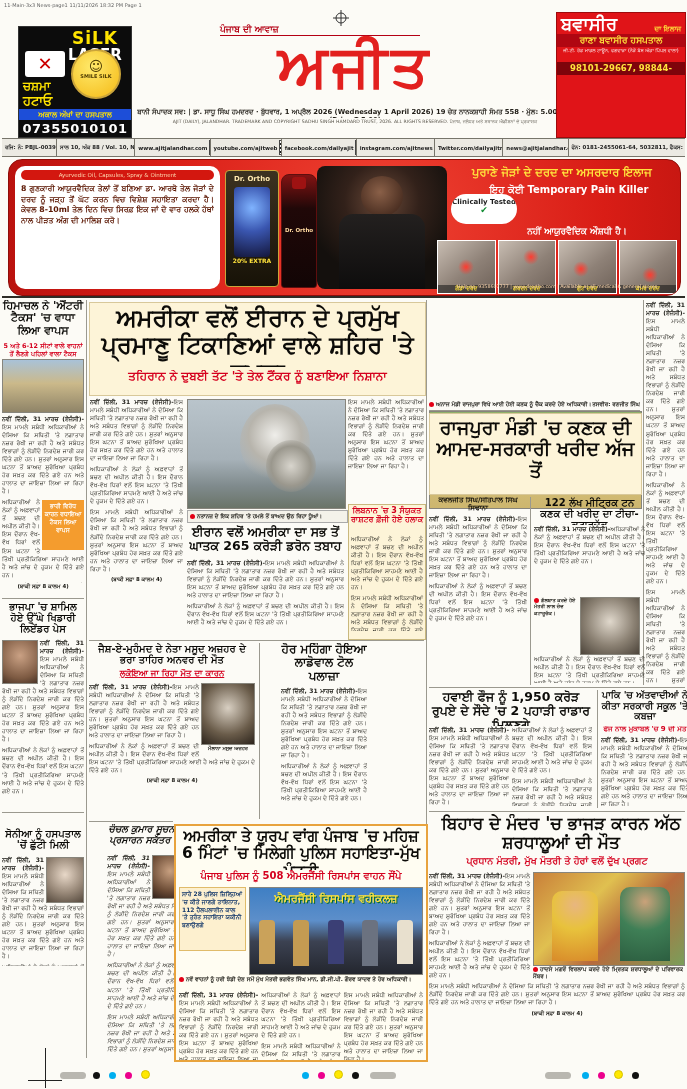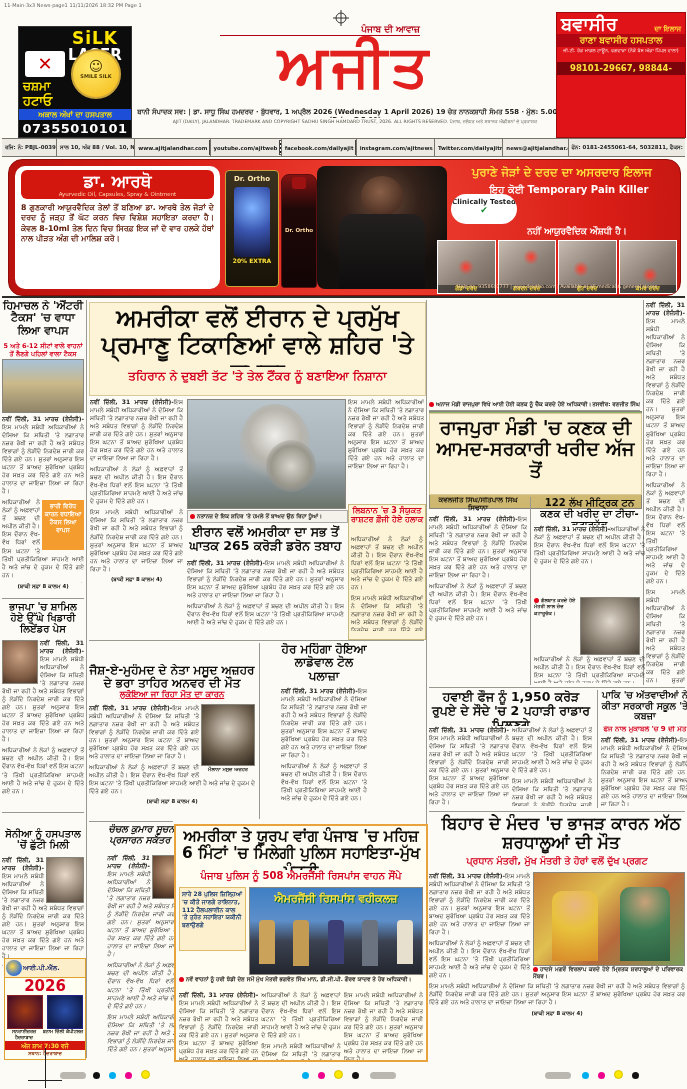--- a/index.html
+++ b/index.html
@@ -50,21 +50,21 @@
       <div class="abs" style="left:52px;top:22px;width:46px;height:46px;border-radius:50%;background:radial-gradient(circle at 40% 35%,#ffe96a,#f4b915);border:2px solid #caa43a;color:#4c3a00;font-size:5px;font-weight:bold;text-align:center;">
         <div style="margin-top:8px;font-size:14px;line-height:1;">☺</div>
         <div>SMILE SILK</div>
       </div>
       <div class="abs" style="left:4px;top:52px;color:#ffe400;font-weight:bold;font-size:12px;">ਚਸ਼ਮਾ</div>
       <div class="abs" style="left:4px;top:66px;color:#ffe400;font-weight:bold;font-size:13px;">ਹਟਾਓ</div>
       <div class="abs" style="left:0;top:82px;width:112px;background:#1d4ed8;color:#ffe400;font-size:7.5px;font-weight:bold;text-align:center;line-height:11px;height:11px;overflow:hidden;">ਅਕਾਲ ਅੱਖਾਂ ਦਾ ਹਸਪਤਾਲ</div>
       <div class="abs" style="left:0;top:94px;width:112px;color:#fff;font-size:13px;font-weight:bold;text-align:center;letter-spacing:.5px;">07355010101</div>
     </div>
 
-    <div class="abs" style="left:220px;top:4px;width:200px;text-align:right;font-size:9px;font-weight:bold;color:#b40014;border-bottom:1.5px solid #b40014;">ਪੰਜਾਬ ਦੀ ਆਵਾਜ਼</div>
+    <div class="abs" style="left:220px;top:4px;width:200px;text-align:left;font-size:9px;font-weight:bold;color:#b40014;border-bottom:1.5px solid #b40014;">ਪੰਜਾਬ ਦੀ ਆਵਾਜ਼</div>
     <div class="abs hd" style="left:140px;top:14px;width:430px;height:76px;font-size:58px;color:#e2201e;letter-spacing:4px;">ਅਜੀਤ</div>
     <div class="abs" style="left:132px;top:88px;width:446px;text-align:center;font-size:6.8px;font-weight:bold;color:#23201a;overflow:hidden;height:10px;">ਬਾਨੀ ਸੰਪਾਦਕ ਸਵ: | ਡਾ. ਸਾਧੂ ਸਿੰਘ ਹਮਦਰਦ · ਬੁੱਧਵਾਰ, 1 ਅਪ੍ਰੈਲ 2026 (Wednesday 1 April 2026) 19 ਚੇਤ ਨਾਨਕਸ਼ਾਹੀ ਸੰਮਤ 558 · ਮੁੱਲ: 5.00 ਰੁਪਏ (Price ₹ 5.00)</div>
     <div class="abs" style="left:132px;top:99px;width:446px;text-align:center;font-size:4.6px;color:#5a564c;overflow:hidden;height:7px;">AJIT (DAILY), JALANDHAR. TRADEMARK AND COPYRIGHT SADHU SINGH HAMDARD TRUST, 2026. ALL RIGHTS RESERVED. ਪੰਜਾਬ, ਜਲੰਧਰ ਅਤੇ ਸਥਾਨਕ ਐਡੀਸ਼ਨਾਂ ਦੇ ਪ੍ਰਕਾਸ਼ਕ</div>
 
     <div class="abs" style="left:556px;top:-8px;width:128px;height:124px;background:#e01418;border:1px solid #9e0a0c;overflow:hidden;">
       <div style="padding:2px 4px 0 4px;">
         <span style="color:#fff;font-weight:bold;font-size:18px;line-height:1;">ਬਵਾਸੀਰ</span>
         <span style="color:#ffe23c;font-weight:bold;font-size:7px;float:right;margin-top:10px;">ਦਾ ਇਲਾਜ</span>
       </div>
       <div style="background:#b00712;color:#ffe23c;font-weight:bold;font-size:9px;text-align:center;line-height:13px;height:13px;overflow:hidden;">ਰਾਣਾ ਬਵਾਸੀਰ ਹਸਪਤਾਲ</div>
@@ -104,21 +104,20 @@
       </div>
     <div class="seg" style="border-right:none;">
         <span>ਫੋਨ: 0181-2455061-64, 5032811, ਫੈਕਸ: 2458110</span>
       </div>
   </div>
 
   <div class="abs" style="left:8px;top:159px;width:671px;height:135px;background:radial-gradient(circle at 55% 45%,#f04434 0%,#d91d16 60%,#b9120e 100%);border-radius:14px;overflow:hidden;border:1px solid #8e0d09;">
 
     <div class="abs" style="left:6px;top:6px;width:205px;height:123px;background:#fff;border-radius:10px;overflow:hidden;">
       <div style="margin:4px 6px 0 6px;background:#d3170f;border-radius:6px;text-align:center;padding:2px 0;">
-        <div style="color:#fff;font-weight:bold;font-size:17px;line-height:1.1;">ਡਾ. ਆਰਥੋ</div>
         <div style="color:#ffd9b0;font-size:5.5px;">Ayurvedic Oil, Capsules, Spray &amp; Ointment</div>
       </div>
       <div class="bt" style="margin:4px 6px;height:74px;font-size:7.8px;font-weight:bold;color:#5a1500;line-height:1.35;">
         <p>8 ਗੁਣਕਾਰੀ ਆਯੁਰਵੈਦਿਕ ਤੇਲਾਂ ਤੋਂ ਬਣਿਆ ਡਾ. ਆਰਥੋ ਤੇਲ ਜੋੜਾਂ ਦੇ ਦਰਦ ਨੂੰ ਜੜ੍ਹ ਤੋਂ ਘੱਟ ਕਰਨ ਵਿਚ ਵਿਸ਼ੇਸ਼ ਸਹਾਇਤਾ ਕਰਦਾ ਹੈ। ਕੇਵਲ 8-10ml ਤੇਲ ਦਿਨ ਵਿਚ ਸਿਰਫ਼ ਇਕ ਜਾਂ ਦੋ ਵਾਰ ਹਲਕੇ ਹੱਥਾਂ ਨਾਲ ਪੀੜਤ ਅੰਗ ਦੀ ਮਾਲਿਸ਼ ਕਰੋ।</p>
       </div>
     </div>
 
     <div class="abs" style="left:216px;top:10px;width:52px;height:115px;background:linear-gradient(180deg,#3c3220,#171207);border:1px solid #caa43a;border-radius:4px;overflow:hidden;">
       <div style="color:#ffe9b0;font-size:7px;font-weight:bold;text-align:center;margin-top:4px;">Dr. Ortho</div>
       <div style="margin:4px auto 0 auto;width:36px;height:70px;background:radial-gradient(circle at 50% 30%,#7fb3ff 0%,#3a56b0 45%,#14173c 100%);border-radius:4px;"></div>
@@ -195,38 +194,20 @@
 
   <div class="abs" style="left:2px;top:828px;width:82px;height:140px;overflow:hidden;">
     <div class="hd" style="font-size:10px;height:28px;">ਸੋਨੀਆ ਨੂੰ ਹਸਪਤਾਲ 'ਚੋਂ ਛੁੱਟੀ ਮਿਲੀ</div>
     <div class="bt" style="height:110px;">
       <div class="photo" style="float:right;width:36px;height:44px;background:radial-gradient(circle at 50% 38%,#e8d8c8 0%,#9a8a7a 55%,#55493d 100%);margin:1px 0 1px 2px;"></div>
       <p><span class="lead">ਨਵੀਂ ਦਿੱਲੀ, 31 ਮਾਰਚ (ਏਜੰਸੀ)-</span><span>ਇਸ ਮਾਮਲੇ ਸਬੰਧੀ ਅਧਿਕਾਰੀਆਂ ਨੇ ਦੱਸਿਆ ਕਿ ਸਥਿਤੀ 'ਤੇ ਲਗਾਤਾਰ ਨਜ਼ਰ ਰੱਖੀ ਜਾ ਰਹੀ ਹੈ ਅਤੇ ਸਬੰਧਤ ਵਿਭਾਗਾਂ ਨੂੰ ਲੋੜੀਂਦੇ ਨਿਰਦੇਸ਼ ਜਾਰੀ ਕਰ ਦਿੱਤੇ ਗਏ ਹਨ। ਸੂਤਰਾਂ ਅਨੁਸਾਰ ਇਸ ਘਟਨਾ ਤੋਂ ਬਾਅਦ ਸੁਰੱਖਿਆ ਪ੍ਰਬੰਧ ਹੋਰ ਸਖ਼ਤ ਕਰ ਦਿੱਤੇ ਗਏ ਹਨ ਅਤੇ ਹਾਲਾਤ ਦਾ ਜਾਇਜ਼ਾ ਲਿਆ ਜਾ ਰਿਹਾ ਹੈ।</span></p>
       <p>ਅਧਿਕਾਰੀਆਂ ਨੇ ਲੋਕਾਂ ਨੂੰ ਅਫ਼ਵਾਹਾਂ ਤੋਂ ਬਚਣ ਦੀ ਅਪੀਲ ਕੀਤੀ ਹੈ। ਇਸ ਦੌਰਾਨ ਵੱਖ-ਵੱਖ ਧਿਰਾਂ ਵਲੋਂ ਇਸ ਘਟਨਾ 'ਤੇ ਤਿੱਖੀ ਪ੍ਰਤੀਕਿਰਿਆ ਸਾਹਮਣੇ ਆਈ ਹੈ ਅਤੇ ਜਾਂਚ ਦੇ ਹੁਕਮ ਦੇ ਦਿੱਤੇ ਗਏ ਹਨ।</p>
     </div>
   </div>
 
-  <div class="abs" style="left:4px;top:958px;width:80px;height:100px;background:#fffef2;border:1.5px solid #e0a22e;overflow:hidden;">
-    <div style="display:flex;align-items:center;background:#fdeeca;border-bottom:1px solid #e0a22e;">
-      <div style="width:16px;height:16px;border-radius:50%;background:radial-gradient(circle at 40% 40%,#ffd84d,#2e6fd6 70%);margin:1px;"></div>
-      <div style="font-size:6.5px;font-weight:bold;color:#1a2a6b;">ਆਈ.ਪੀ.ਐੱਲ.</div>
-    </div>
-    <div class="hd red" style="font-size:15px;height:17px;">2026</div>
-    <div style="display:flex;justify-content:space-between;padding:0 2px;">
-      <div style="width:34px;height:32px;background:radial-gradient(circle at 50% 45%,#a33c15,#4c1026 80%);border:1px solid #822;"></div>
-      <div style="width:34px;height:32px;background:radial-gradient(circle at 50% 45%,#2a4ea8,#101d4e 80%);border:1px solid #228;"></div>
-    </div>
-    <div style="display:flex;justify-content:space-between;padding:0 1px;">
-      <div class="cap" style="width:36px;font-size:4.8px;text-align:center;">ਸਨਰਾਈਜ਼ਰਜ਼ ਹੈਦਰਾਬਾਦ</div>
-      <div class="cap red" style="font-size:4.8px;">ਬਨਾਮ</div>
-      <div class="cap" style="width:30px;font-size:4.8px;text-align:center;">ਦਿੱਲੀ ਕੈਪੀਟਲਜ਼</div>
-    </div>
-    <div style="background:#d3170f;color:#ffe23c;font-size:6px;font-weight:bold;text-align:center;line-height:9px;height:9px;">ਅੱਜ ਸ਼ਾਮ 7:30 ਵਜੇ</div>
-    <div style="color:#8a2b00;font-size:5px;font-weight:bold;text-align:center;">ਸਥਾਨ: ਹੈਦਰਾਬਾਦ</div>
-  </div>
 
   <div class="abs cream" style="left:89px;top:302px;width:335px;height:92px;border:1px solid #d8c89a;overflow:hidden;">
     <div class="hd" style="font-size:24px;height:62px;padding-top:2px;">ਅਮਰੀਕਾ ਵਲੋਂ ਈਰਾਨ ਦੇ ਪ੍ਰਮੁੱਖ ਪ੍ਰਮਾਣੂ ਟਿਕਾਣਿਆਂ ਵਾਲੇ ਸ਼ਹਿਰ 'ਤੇ ਹਮਲਾ</div>
     <div class="hd red" style="font-size:12px;height:18px;margin-top:3px;">ਤਹਿਰਾਨ ਨੇ ਦੁਬਈ ਤੱਟ 'ਤੇ ਤੇਲ ਟੈਂਕਰ ਨੂੰ ਬਣਾਇਆ ਨਿਸ਼ਾਨਾ</div>
   </div>
 
   <div class="abs bt" style="left:90px;top:398px;width:93px;height:240px;">
     <p><span class="lead">ਨਵੀਂ ਦਿੱਲੀ, 31 ਮਾਰਚ (ਏਜੰਸੀ)-</span><span>ਇਸ ਮਾਮਲੇ ਸਬੰਧੀ ਅਧਿਕਾਰੀਆਂ ਨੇ ਦੱਸਿਆ ਕਿ ਸਥਿਤੀ 'ਤੇ ਲਗਾਤਾਰ ਨਜ਼ਰ ਰੱਖੀ ਜਾ ਰਹੀ ਹੈ ਅਤੇ ਸਬੰਧਤ ਵਿਭਾਗਾਂ ਨੂੰ ਲੋੜੀਂਦੇ ਨਿਰਦੇਸ਼ ਜਾਰੀ ਕਰ ਦਿੱਤੇ ਗਏ ਹਨ। ਸੂਤਰਾਂ ਅਨੁਸਾਰ ਇਸ ਘਟਨਾ ਤੋਂ ਬਾਅਦ ਸੁਰੱਖਿਆ ਪ੍ਰਬੰਧ ਹੋਰ ਸਖ਼ਤ ਕਰ ਦਿੱਤੇ ਗਏ ਹਨ ਅਤੇ ਹਾਲਾਤ ਦਾ ਜਾਇਜ਼ਾ ਲਿਆ ਜਾ ਰਿਹਾ ਹੈ।</span></p>
     <p>ਅਧਿਕਾਰੀਆਂ ਨੇ ਲੋਕਾਂ ਨੂੰ ਅਫ਼ਵਾਹਾਂ ਤੋਂ ਬਚਣ ਦੀ ਅਪੀਲ ਕੀਤੀ ਹੈ। ਇਸ ਦੌਰਾਨ ਵੱਖ-ਵੱਖ ਧਿਰਾਂ ਵਲੋਂ ਇਸ ਘਟਨਾ 'ਤੇ ਤਿੱਖੀ ਪ੍ਰਤੀਕਿਰਿਆ ਸਾਹਮਣੇ ਆਈ ਹੈ ਅਤੇ ਜਾਂਚ ਦੇ ਹੁਕਮ ਦੇ ਦਿੱਤੇ ਗਏ ਹਨ।</p>
     <p>ਇਸ ਮਾਮਲੇ ਸਬੰਧੀ ਅਧਿਕਾਰੀਆਂ ਨੇ ਦੱਸਿਆ ਕਿ ਸਥਿਤੀ 'ਤੇ ਲਗਾਤਾਰ ਨਜ਼ਰ ਰੱਖੀ ਜਾ ਰਹੀ ਹੈ ਅਤੇ ਸਬੰਧਤ ਵਿਭਾਗਾਂ ਨੂੰ ਲੋੜੀਂਦੇ ਨਿਰਦੇਸ਼ ਜਾਰੀ ਕਰ ਦਿੱਤੇ ਗਏ ਹਨ। ਸੂਤਰਾਂ ਅਨੁਸਾਰ ਇਸ ਘਟਨਾ ਤੋਂ ਬਾਅਦ ਸੁਰੱਖਿਆ ਪ੍ਰਬੰਧ ਹੋਰ ਸਖ਼ਤ ਕਰ ਦਿੱਤੇ ਗਏ ਹਨ ਅਤੇ ਹਾਲਾਤ ਦਾ ਜਾਇਜ਼ਾ ਲਿਆ ਜਾ ਰਿਹਾ ਹੈ।</p>
@@ -256,21 +237,21 @@
     <div class="hd red" style="font-size:8px;height:28px;padding-top:2px;">ਲਿਬਨਾਨ 'ਚ 3 ਸੰਯੁਕਤ ਰਾਸ਼ਟਰ ਫ਼ੌਜੀ ਹੋਏ ਹਲਾਕ</div>
     <div class="bt" style="height:96px;padding:0 2px;">
       <p>ਅਧਿਕਾਰੀਆਂ ਨੇ ਲੋਕਾਂ ਨੂੰ ਅਫ਼ਵਾਹਾਂ ਤੋਂ ਬਚਣ ਦੀ ਅਪੀਲ ਕੀਤੀ ਹੈ। ਇਸ ਦੌਰਾਨ ਵੱਖ-ਵੱਖ ਧਿਰਾਂ ਵਲੋਂ ਇਸ ਘਟਨਾ 'ਤੇ ਤਿੱਖੀ ਪ੍ਰਤੀਕਿਰਿਆ ਸਾਹਮਣੇ ਆਈ ਹੈ ਅਤੇ ਜਾਂਚ ਦੇ ਹੁਕਮ ਦੇ ਦਿੱਤੇ ਗਏ ਹਨ।</p>
       <p>ਇਸ ਮਾਮਲੇ ਸਬੰਧੀ ਅਧਿਕਾਰੀਆਂ ਨੇ ਦੱਸਿਆ ਕਿ ਸਥਿਤੀ 'ਤੇ ਲਗਾਤਾਰ ਨਜ਼ਰ ਰੱਖੀ ਜਾ ਰਹੀ ਹੈ ਅਤੇ ਸਬੰਧਤ ਵਿਭਾਗਾਂ ਨੂੰ ਲੋੜੀਂਦੇ ਨਿਰਦੇਸ਼ ਜਾਰੀ ਕਰ ਦਿੱਤੇ ਗਏ ਹਨ। ਸੂਤਰਾਂ ਅਨੁਸਾਰ ਇਸ ਘਟਨਾ ਤੋਂ ਬਾਅਦ ਸੁਰੱਖਿਆ ਪ੍ਰਬੰਧ ਹੋਰ ਸਖ਼ਤ ਕਰ ਦਿੱਤੇ ਗਏ ਹਨ ਅਤੇ ਹਾਲਾਤ ਦਾ ਜਾਇਜ਼ਾ ਲਿਆ ਜਾ ਰਿਹਾ ਹੈ।</p>
     </div>
   </div>
 
   <div class="abs hrule" style="left:89px;top:640px;width:335px;"></div>
 
   <div class="abs" style="left:89px;top:643px;width:166px;height:176px;overflow:hidden;">
-    <div class="hd" style="font-size:12px;height:26px;margin-top:21px;">ਜੈਸ਼-ਏ-ਮੁਹੰਮਦ ਦੇ ਨੇਤਾ ਮਸੂਦ ਅਜ਼ਹਰ ਦੇ ਭਰਾ ਤਾਹਿਰ ਅਨਵਰ ਦੀ ਮੌਤ</div>
+    <div class="hd" style="font-size:10px;height:26px;">ਜੈਸ਼-ਏ-ਮੁਹੰਮਦ ਦੇ ਨੇਤਾ ਮਸੂਦ ਅਜ਼ਹਰ ਦੇ ਭਰਾ ਤਾਹਿਰ ਅਨਵਰ ਦੀ ਮੌਤ</div>
     <div class="hd red" style="font-size:8.5px;height:12px;text-decoration:underline;">ਲੁਕੋਇਆ ਜਾ ਰਿਹਾ ਮੌਤ ਦਾ ਕਾਰਨ</div>
     <div class="bt" style="height:120px;margin-top:2px;">
       <div style="float:right;width:54px;margin:0 0 1px 2px;">
         <div class="photo" style="width:52px;height:60px;background:radial-gradient(circle at 50% 40%,#d8cfc2 0%,#6a5c4a 60%,#2c241c 100%);"></div>
         <div class="cap" style="font-size:5px;text-align:center;">ਮੌਲਾਨਾ ਮਸੂਦ ਅਜ਼ਹਰ</div>
       </div>
       <p><span class="lead">ਨਵੀਂ ਦਿੱਲੀ, 31 ਮਾਰਚ (ਏਜੰਸੀ)-</span><span>ਇਸ ਮਾਮਲੇ ਸਬੰਧੀ ਅਧਿਕਾਰੀਆਂ ਨੇ ਦੱਸਿਆ ਕਿ ਸਥਿਤੀ 'ਤੇ ਲਗਾਤਾਰ ਨਜ਼ਰ ਰੱਖੀ ਜਾ ਰਹੀ ਹੈ ਅਤੇ ਸਬੰਧਤ ਵਿਭਾਗਾਂ ਨੂੰ ਲੋੜੀਂਦੇ ਨਿਰਦੇਸ਼ ਜਾਰੀ ਕਰ ਦਿੱਤੇ ਗਏ ਹਨ। ਸੂਤਰਾਂ ਅਨੁਸਾਰ ਇਸ ਘਟਨਾ ਤੋਂ ਬਾਅਦ ਸੁਰੱਖਿਆ ਪ੍ਰਬੰਧ ਹੋਰ ਸਖ਼ਤ ਕਰ ਦਿੱਤੇ ਗਏ ਹਨ ਅਤੇ ਹਾਲਾਤ ਦਾ ਜਾਇਜ਼ਾ ਲਿਆ ਜਾ ਰਿਹਾ ਹੈ।</span></p>
       <p>ਅਧਿਕਾਰੀਆਂ ਨੇ ਲੋਕਾਂ ਨੂੰ ਅਫ਼ਵਾਹਾਂ ਤੋਂ ਬਚਣ ਦੀ ਅਪੀਲ ਕੀਤੀ ਹੈ। ਇਸ ਦੌਰਾਨ ਵੱਖ-ਵੱਖ ਧਿਰਾਂ ਵਲੋਂ ਇਸ ਘਟਨਾ 'ਤੇ ਤਿੱਖੀ ਪ੍ਰਤੀਕਿਰਿਆ ਸਾਹਮਣੇ ਆਈ ਹੈ ਅਤੇ ਜਾਂਚ ਦੇ ਹੁਕਮ ਦੇ ਦਿੱਤੇ ਗਏ ਹਨ।</p>
       <div class="endm">(ਬਾਕੀ ਸਫ਼ਾ 8 ਕਾਲਮ 4)</div>
     </div>

